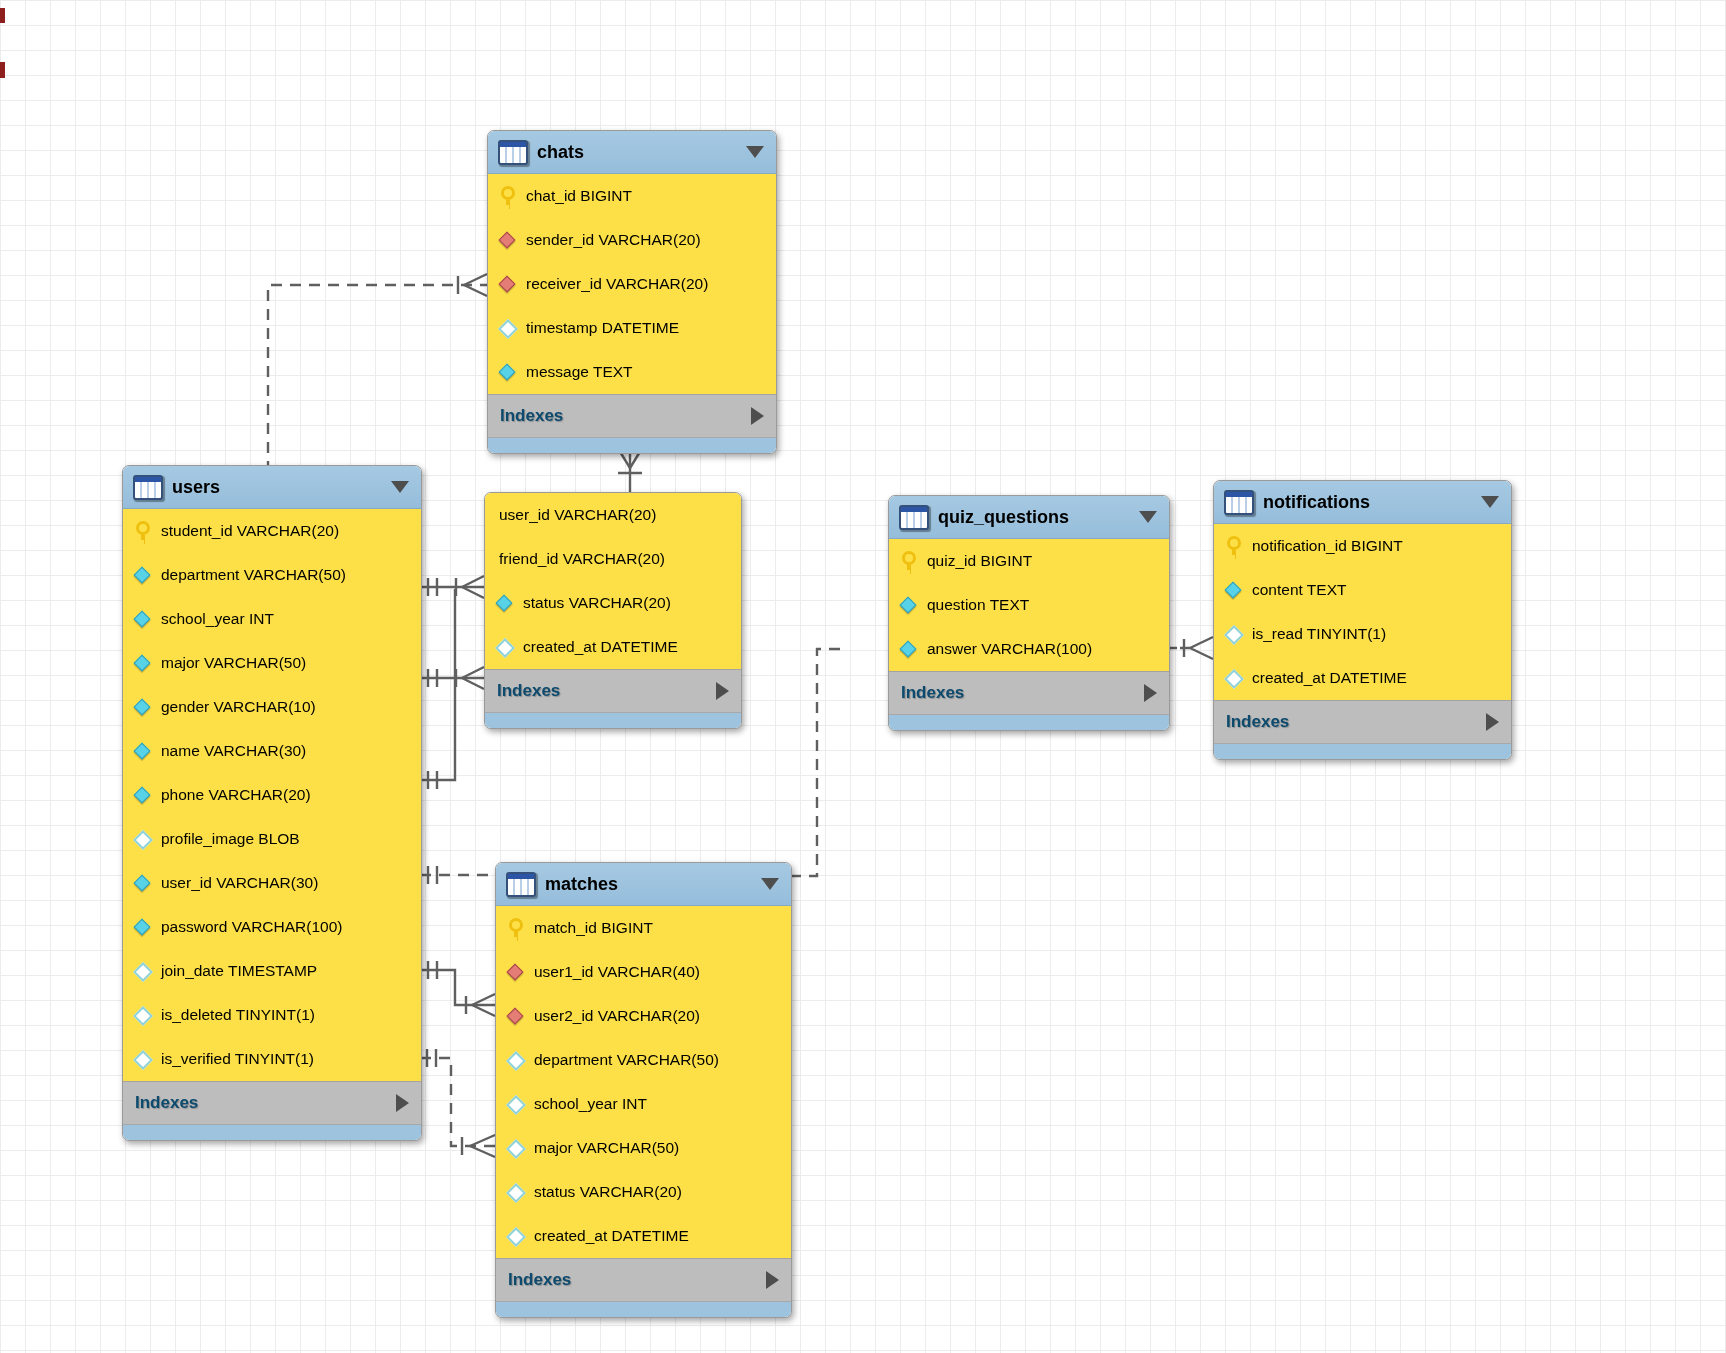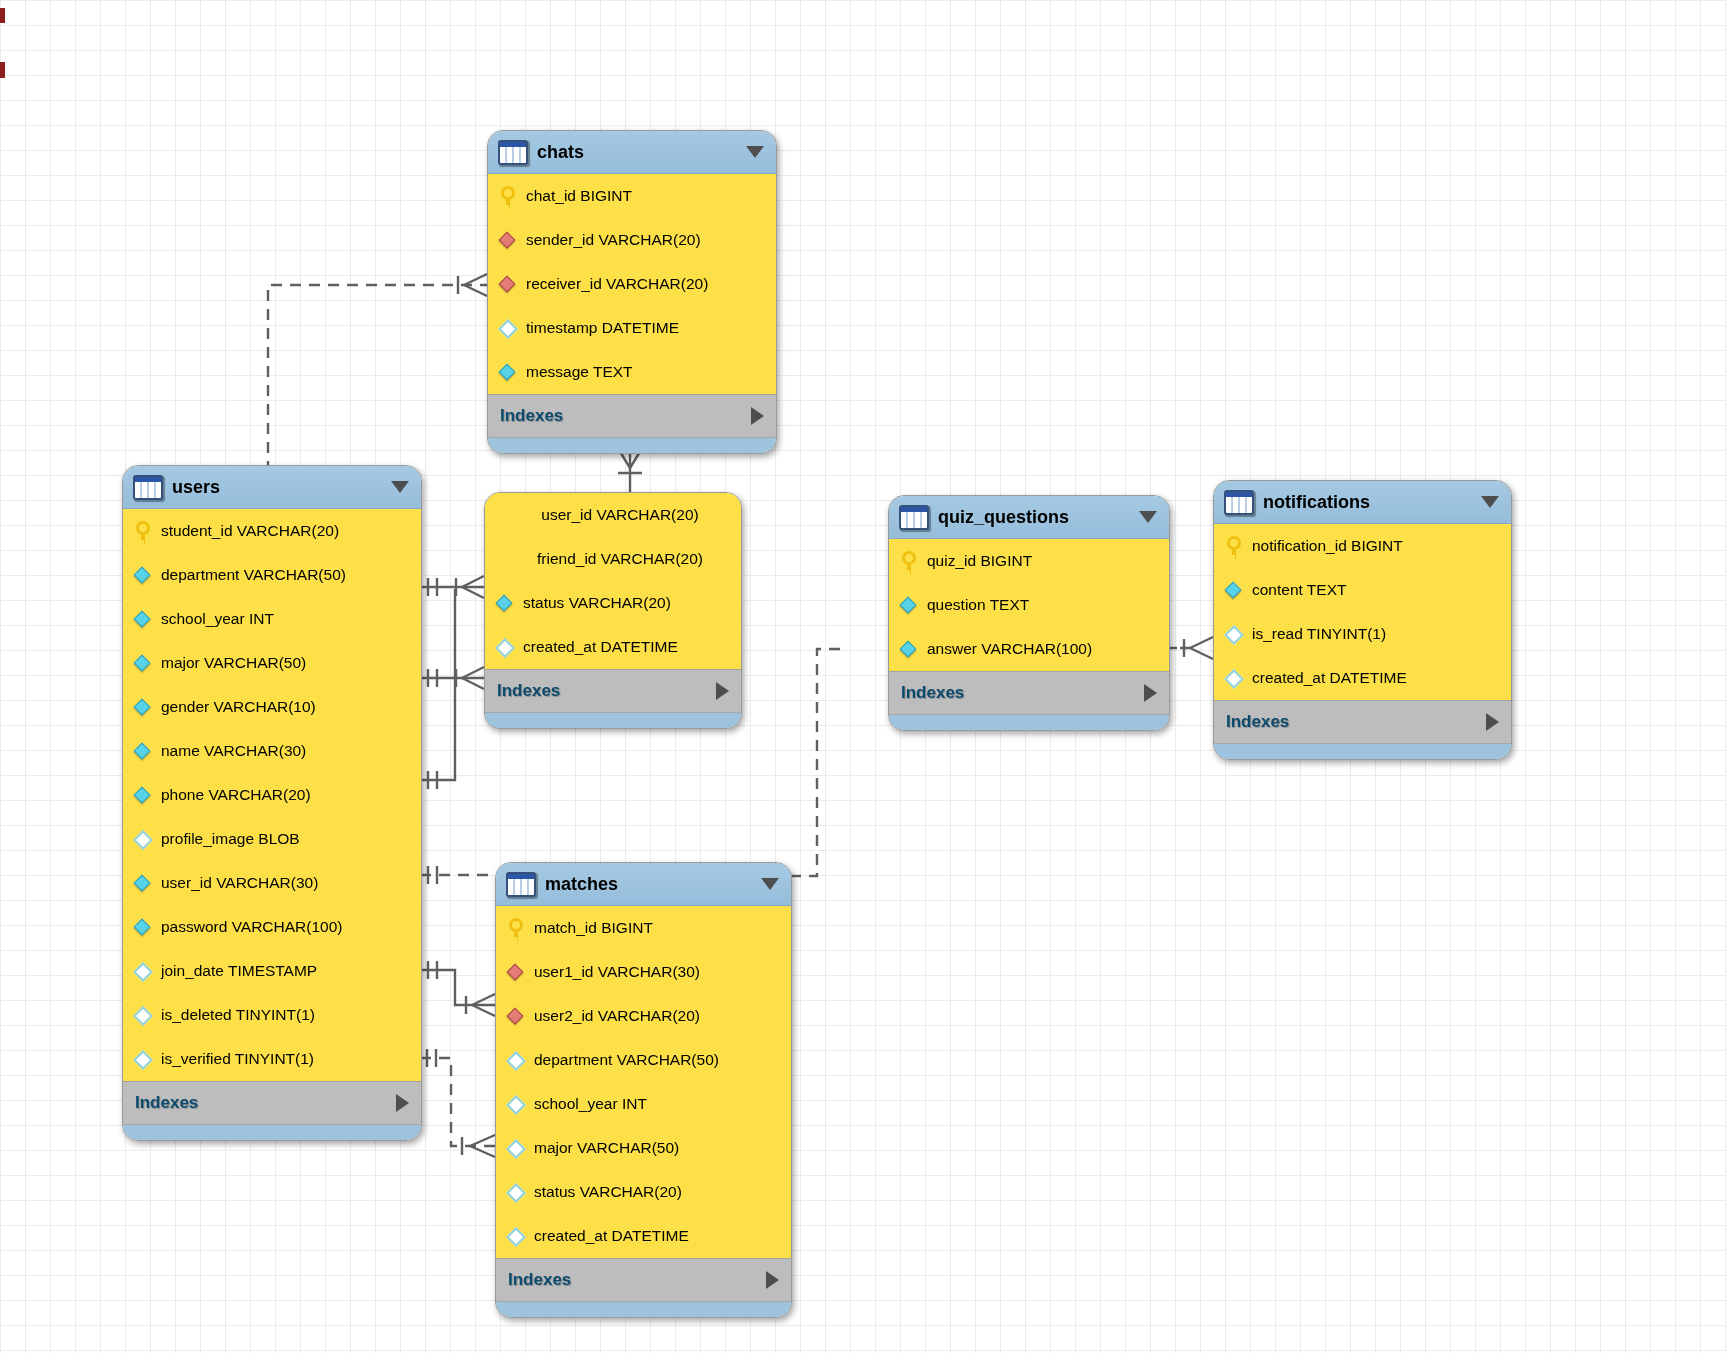--- a/index.html
+++ b/index.html
@@ -10,21 +10,21 @@
     background-image:
       linear-gradient(#ececec 1px, transparent 1px),
       linear-gradient(90deg,#ececec 1px, transparent 1px);
     background-size:25px 25px;
   }
   .pgmark{position:absolute;left:0;width:5px;background:#8e1f1f;}
   #rels{position:absolute;left:0;top:0;z-index:1;}
   #rels path{fill:none;stroke:#5f5f5f;stroke-width:2.4;}
   #rels path.dash{stroke-dasharray:11 8;}
   .table{
-    position:absolute;z-index:2;border:1px solid #9a9a9a;border-radius:16px;
+    position:absolute;z-index:2;border:1px solid #9a9a9a;border-radius:7px;
     background:#ffffff;box-shadow:2px 3px 6px rgba(0,0,0,0.35);overflow:hidden;
   }
   .t-header{
     height:42px;background:linear-gradient(#a6c9e2,#95bddb);
     border-bottom:1px solid #87a9c4;display:flex;align-items:center;
     padding:0 10px;position:relative;
   }
   .t-title{font-weight:bold;font-size:18px;color:#000;margin-left:9px;}
   .tbl-icon{
     width:26px;height:21px;flex:0 0 26px;border:2px solid #33517a;border-radius:3px;
@@ -34,21 +34,21 @@
     position:relative;box-shadow:1.5px 1.5px 1px rgba(0,0,0,0.35);
   }
   .tbl-icon::before{content:'';position:absolute;left:0;right:0;top:0;height:5px;background:#2d55a6;}
   .t-arrow{
     position:absolute;right:12px;top:15px;width:0;height:0;
     border-left:9px solid transparent;border-right:9px solid transparent;
     border-top:12px solid #4e4e4e;
   }
   .t-row{height:44px;display:flex;align-items:center;padding-left:10px;background:#fde047;}
   .t-row .lbl{font-size:15.5px;color:#000;white-space:nowrap;}
-  .t-row.noicon{padding-left:14px;justify-content:center;}
+  .t-row.noicon{padding-left:14px;}
   .icon{width:20px;height:20px;flex:0 0 20px;margin-right:8px;position:relative;}
   .ic-key::before{content:'';position:absolute;left:3px;top:0px;width:8px;height:8px;
     border:3px solid #f0c010;border-radius:50%;}
   .ic-key::after{content:'';position:absolute;left:8px;top:11px;width:3px;height:8px;background:#f0c010;
     box-shadow:2px 2px 0 -1px #f0c010,2px 5px 0 -1px #f0c010;}
   .ic-fk::before,.ic-col::before,.ic-nul::before{
     content:'';position:absolute;left:3px;top:4px;width:10px;height:10px;transform:rotate(45deg);}
   .ic-fk::before{background:#e37d75;border:1.5px solid #a84444;box-shadow:1px 1px 1px rgba(0,0,0,.25);}
   .ic-col::before{background:#58d2e6;border:1.5px solid #2f9eb5;box-shadow:1px 1px 1px rgba(0,0,0,.25);}
   .ic-nul::before{background:#ffffff;border:2px solid #8fd2da;}
@@ -304,21 +304,21 @@
     <span class="tbl-icon"></span>
     <span class="t-title">matches</span>
     <span class="t-arrow"></span>
   </div>
   <div class="t-row">
       <span class="icon ic-key"></span>
       <span class="lbl">match_id BIGINT</span>
     </div>
   <div class="t-row">
       <span class="icon ic-fk"></span>
-      <span class="lbl">user1_id VARCHAR(30)</span>
+      <span class="lbl">user1_id VARCHAR(40)</span>
     </div>
   <div class="t-row">
       <span class="icon ic-fk"></span>
       <span class="lbl">user2_id VARCHAR(20)</span>
     </div>
   <div class="t-row">
       <span class="icon ic-nul"></span>
       <span class="lbl">department VARCHAR(50)</span>
     </div>
   <div class="t-row">

